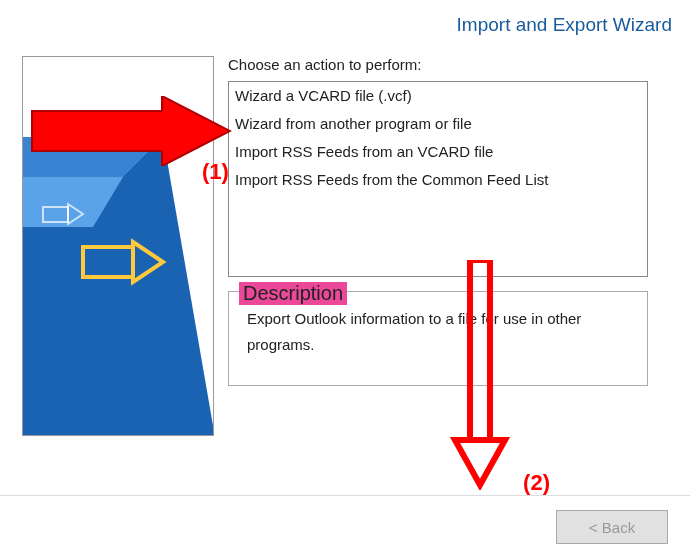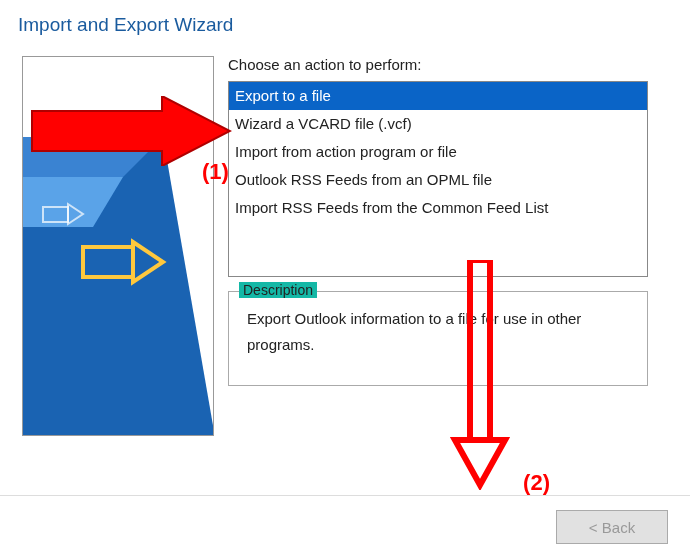--- a/index.html
+++ b/index.html
@@ -13,20 +13,21 @@
       width: 690px;
       height: 558px;
       position: relative;
       background: #fff;
     }
     .title {
       padding: 14px 18px 20px 18px;
       font-size: 19px;
       color: #1a5b9e;
       font-weight: 400;
+      text-align: right;
     }
     .content {
       display: flex;
       padding: 0 12px 0 22px;
       gap: 14px;
     }
     .image-pane {
       width: 192px;
       height: 380px;
       border: 1px solid #999;
@@ -68,23 +69,23 @@
       margin-top: 14px;
       border: 1px solid #aaa;
       width: 420px;
       padding: 10px 18px 28px 18px;
       position: relative;
     }
     .desc-legend {
       position: absolute;
       top: -10px;
       left: 10px;
-      background: #14b8a6;
+      background: #ec4899;
       padding: 0 4px;
-      font-size: 14px;
+      font-size: 20px;
     }
     .desc-text {
       font-size: 15px;
       line-height: 1.7;
       color: #222;
       padding-top: 4px;
     }
     .button-bar {
       position: absolute;
       bottom: 14px;
@@ -169,24 +170,23 @@
         <polygon points="110,185 140,205 110,225" fill="none" stroke="#ffc83d" stroke-width="4"></polygon>
         <rect x="20" y="150" width="25" height="15" fill="none" stroke="#fff" stroke-width="2" opacity="0.7"></rect>
         <polygon points="45,147 60,157 45,167" fill="none" stroke="#fff" stroke-width="2" opacity="0.7"></polygon>
       </svg>
     </div>
 
     <div class="main-pane">
       <div class="prompt">Choose an action to perform:</div>
 
       <div class="listbox">
-        <div class="list-item selected">Export to a file</div>
         <div class="list-item">Wizard a VCARD file (.vcf)</div>
-        <div class="list-item">Import from action program or file</div>
-        <div class="list-item">Outlook RSS Feeds from an OPML file</div>
+        <div class="list-item">Wizard from another program or file</div>
+        <div class="list-item">Import RSS Feeds from an VCARD file</div>
         <div class="list-item">Import RSS Feeds from the Common Feed List</div>
       </div>
 
       <div class="desc-group">
         <div class="desc-legend">Description</div>
         <div class="desc-text">Export Outlook information to a file for use in other programs.</div>
       </div>
     </div>
 
   </div>

